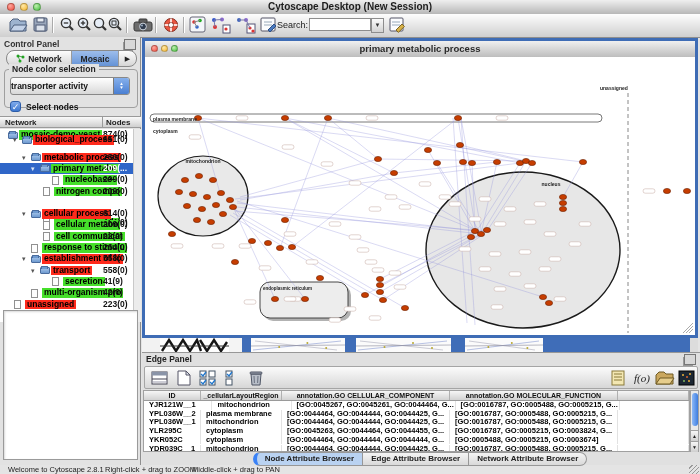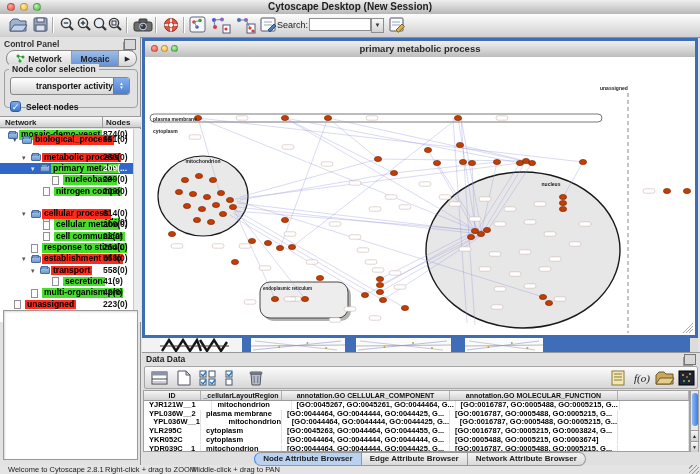--- a/index.html
+++ b/index.html
@@ -29,21 +29,21 @@
   .cphead{left:4px;top:2px;font-size:8.5px;font-weight:bold;color:#333;}
   .floaticon{width:10px;height:9px;border:1px solid #777;background:#d8d8d8;box-shadow:-2px 2px 0 -1px #999;}
   .cptabs{left:6px;top:13px;width:129px;height:15px;display:flex;border:1px solid #8a8a8a;border-radius:8px;overflow:hidden;background:linear-gradient(#fdfdfd,#d6d6d6);}
   .cptab{flex:0 0 auto;font-size:8.5px;font-weight:bold;color:#222;display:flex;align-items:center;justify-content:center;gap:3px;border-right:1px solid #9a9a9a;}
   .cptab.active{background:linear-gradient(#9dbdeb,#6593d6);}
   .tabarrow{flex:1;display:flex;align-items:center;justify-content:center;font-size:7px;color:#222;}
   .netglyph{width:9px;height:9px;}
   .groupbox{left:4px;top:32px;width:132px;height:37px;border:1px solid #9f9f9f;border-radius:4px;}
   .grouplbl{left:9px;top:27px;font-size:8.5px;font-weight:bold;color:#222;background:#e2e2e2;padding:0 3px;}
   .popup{left:10px;top:40px;width:120px;height:18px;border:1px solid #888;border-radius:3px;background:linear-gradient(#ffffff,#d8d8d8);display:flex;align-items:center;box-sizing:border-box;}
-  .popup .val{flex:1;font-size:8.5px;font-weight:bold;color:#111;text-align:right;}
+  .popup .val{flex:1;font-size:8.5px;font-weight:bold;color:#111;text-align:left;}
   .stepper{width:15px;height:16px;border-radius:0 2px 2px 0;background:linear-gradient(#86b0ec,#4a7fd2);
     color:#fff;font-size:4.5px;line-height:4.5px;display:flex;flex-direction:column;align-items:center;justify-content:center;border-left:1px solid #7a7a7a;}
   .cbrow{left:10px;top:64px;display:flex;align-items:center;gap:5px;}
   .checkbox{width:11px;height:11px;border-radius:3px;background:linear-gradient(#7fabec,#3d77cf);
     border:1px solid #2d5da8;color:#fff;font-size:9px;line-height:10px;text-align:center;box-sizing:border-box;}
   .treehdr{left:0;top:79px;width:141px;height:12px;background:linear-gradient(#fafafa,#cfcfcf);
     border-top:1px solid #9a9a9a;border-bottom:1px solid #9a9a9a;font-size:8px;font-weight:bold;color:#222;box-sizing:border-box;}
   .tree{left:0;top:92px;width:141px;height:193px;background:#fff;overflow:hidden;}
   .trow{position:absolute;left:0;width:141px;height:11.3px;}
   .trow.sel{background:#2f66c8;}
@@ -75,21 +75,21 @@
   .dtable{left:1px;top:37px;width:547px;height:62px;background:#fff;border:1px solid #a0a0a0;box-sizing:border-box;overflow:hidden;}
   .dthead{position:absolute;left:0;top:0;width:100%;height:10px;display:flex;background:linear-gradient(#f6f6f6,#d2d2d2);border-bottom:1px solid #9a9a9a;box-sizing:border-box;}
   .dthead div{font-size:7px;font-weight:bold;color:#111;text-align:center;border-right:1px solid #b0b0b0;overflow:hidden;white-space:nowrap;box-sizing:border-box;line-height:10px;}
   .dtrow{position:absolute;left:0;width:100%;height:8.7px;display:flex;}
   .dtrow div{font-size:7.5px;font-weight:bold;color:#000;white-space:nowrap;overflow:hidden;border-right:1px solid #e2e2e2;box-sizing:border-box;line-height:8.7px;padding-left:5px;}
   .dscroll{left:548px;top:37px;width:9px;height:62px;background:#e9e9e9;border:1px solid #a0a0a0;box-sizing:border-box;}
   .dthumb{position:absolute;left:0.5px;top:2px;width:6px;height:33px;border-radius:3px;background:linear-gradient(90deg,#8db9f7,#3d7de0);}
   .dsbtn{position:absolute;left:0;width:7px;height:10px;background:linear-gradient(#f6f6f6,#cfcfcf);border-top:1px solid #a0a0a0;font-size:5px;line-height:10px;text-align:center;color:#222;}
   .dtabs{left:0;top:99px;width:556px;display:flex;justify-content:center;}
   .dtab{height:12px;line-height:12px;font-size:8px;font-weight:bold;color:#222;padding:0 8px;background:linear-gradient(#f4f4f4,#d9d9d9);border:1px solid #979797;border-left:none;}
-  .dtab:first-child{border-left:1px solid #3b82f6;border-radius:7px 0 0 7px;}
+  .dtab:first-child{border-left:4px solid #3b82f6;border-radius:7px 0 0 7px;}
   .dtab:last-child{border-radius:0 7px 7px 0;}
   .dtab.active{background:#b9d2f1;}
   
   .statusbar{left:0;top:465px;width:700px;height:9px;font-size:7.5px;color:#222;}
   .grip{right:1px;top:0;width:10px;height:9px;
     background:repeating-linear-gradient(135deg,transparent,transparent 2px,#9a9a9a 2px,#9a9a9a 3px);}
 </style>
 </head>
 <body>
 
@@ -548,21 +548,21 @@
         <line x1="0" y1="8" x2="78" y2="7" stroke="#889" stroke-width=".6"></line>
         <circle cx="23.4" cy="9" r="1" fill="#b9a830"></circle>
         <circle cx="46.8" cy="5" r="1" fill="#b9a830"></circle>
         <circle cx="62.400000000000006" cy="10" r="1" fill="#b9a830"></circle>
       </svg></div>
     <div class="abs frag" style="left: 543px; width: 147px; background: rgb(63, 109, 184);"></div>
     <div class="abs frag" style="left: 690px; width: 8px; background: rgb(220, 220, 220);"></div>
   </div>
 
 <div class="abs dpanel">
-  <span class="abs dphead">Data Data</span>
+  <span class="abs dphead">Edge Panel</span>
   <span class="abs floaticon" style="left:542px;top:1px"></span>
 
   <div class="abs dptoolbar" id="dp-toolbar">
       <span class="abs dpicon" style="left: 5px;"><svg width="20" height="18">
           <rect x="2" y="3" width="15" height="12" fill="#fff" stroke="#445"></rect>
           <rect x="2" y="3" width="15" height="3.5" fill="#8a94a8"></rect>
           <line x1="2" y1="10" x2="17" y2="10" stroke="#445"></line>
           <line x1="2" y1="13" x2="17" y2="13" stroke="#99a"></line>
         </svg></span>
       <span class="abs dpicon" style="left: 29px;"><svg width="20" height="18">
@@ -627,21 +627,21 @@
         <div style="width: 168px;">[GO:0016787, GO:0005488, GO:0005215, G...</div>
         <div style="width: 71px;"></div>
       </div>
       <div class="dtrow" style="top: 18.7px;">
         <div style="width: 57px;">YPL036W__2</div>
         <div style="width: 81px;">plasma membrane</div>
         <div style="width: 168px;">[GO:0044464, GO:0044444, GO:0044425, G...</div>
         <div style="width: 168px;">[GO:0016787, GO:0005488, GO:0005215, G...</div>
         <div style="width: 71px;"></div>
       </div>
-      <div class="dtrow" style="top: 27.4px; text-align: right;">
+      <div class="dtrow" style="top: 27.4px;">
         <div style="width: 57px;">YPL036W__1</div>
         <div style="width: 81px;">mitochondrion</div>
         <div style="width: 168px;">[GO:0044464, GO:0044444, GO:0044425, G...</div>
         <div style="width: 168px;">[GO:0016787, GO:0005488, GO:0005215, G...</div>
         <div style="width: 71px;"></div>
       </div>
       <div class="dtrow" style="top: 36.1px;">
         <div style="width: 57px;">YLR295C</div>
         <div style="width: 81px;">cytoplasm</div>
         <div style="width: 168px;">[GO:0045263, GO:0044464, GO:0044455, G...</div>

